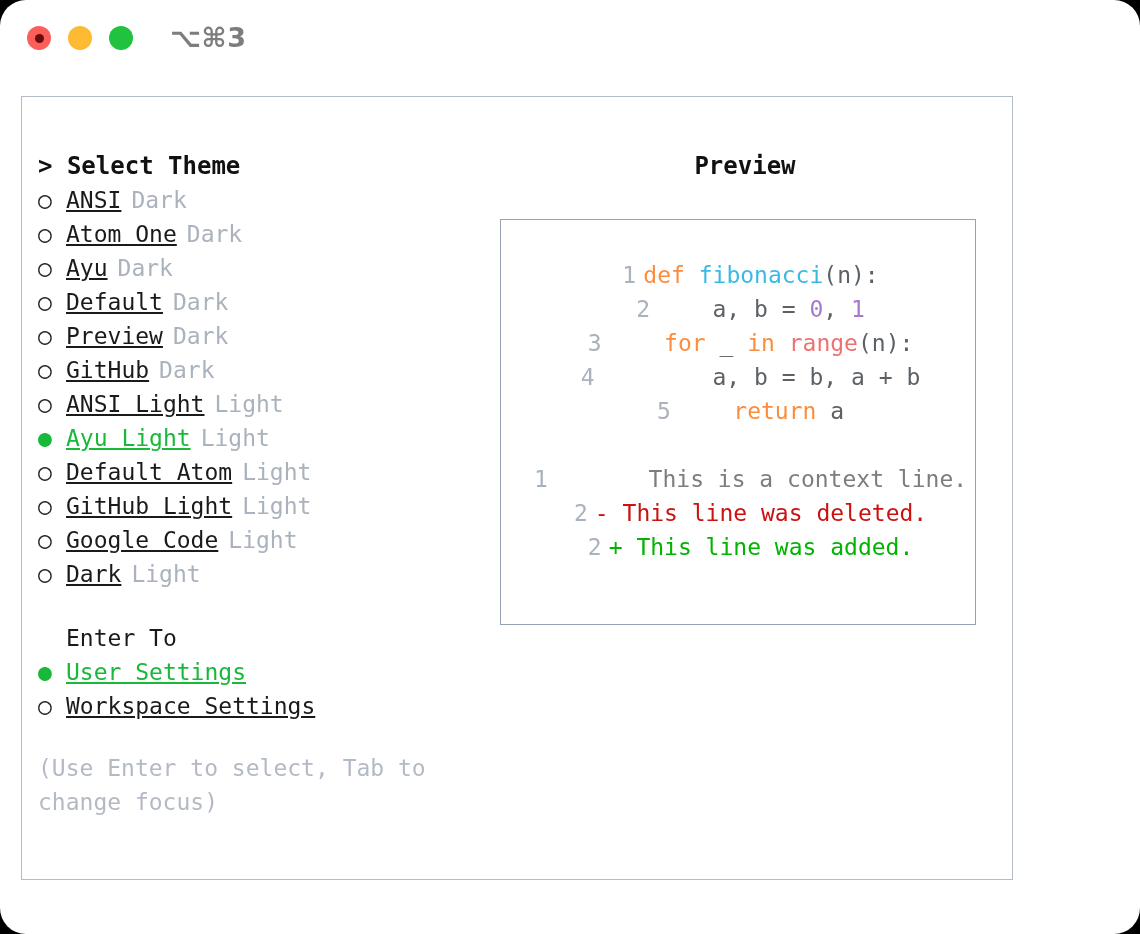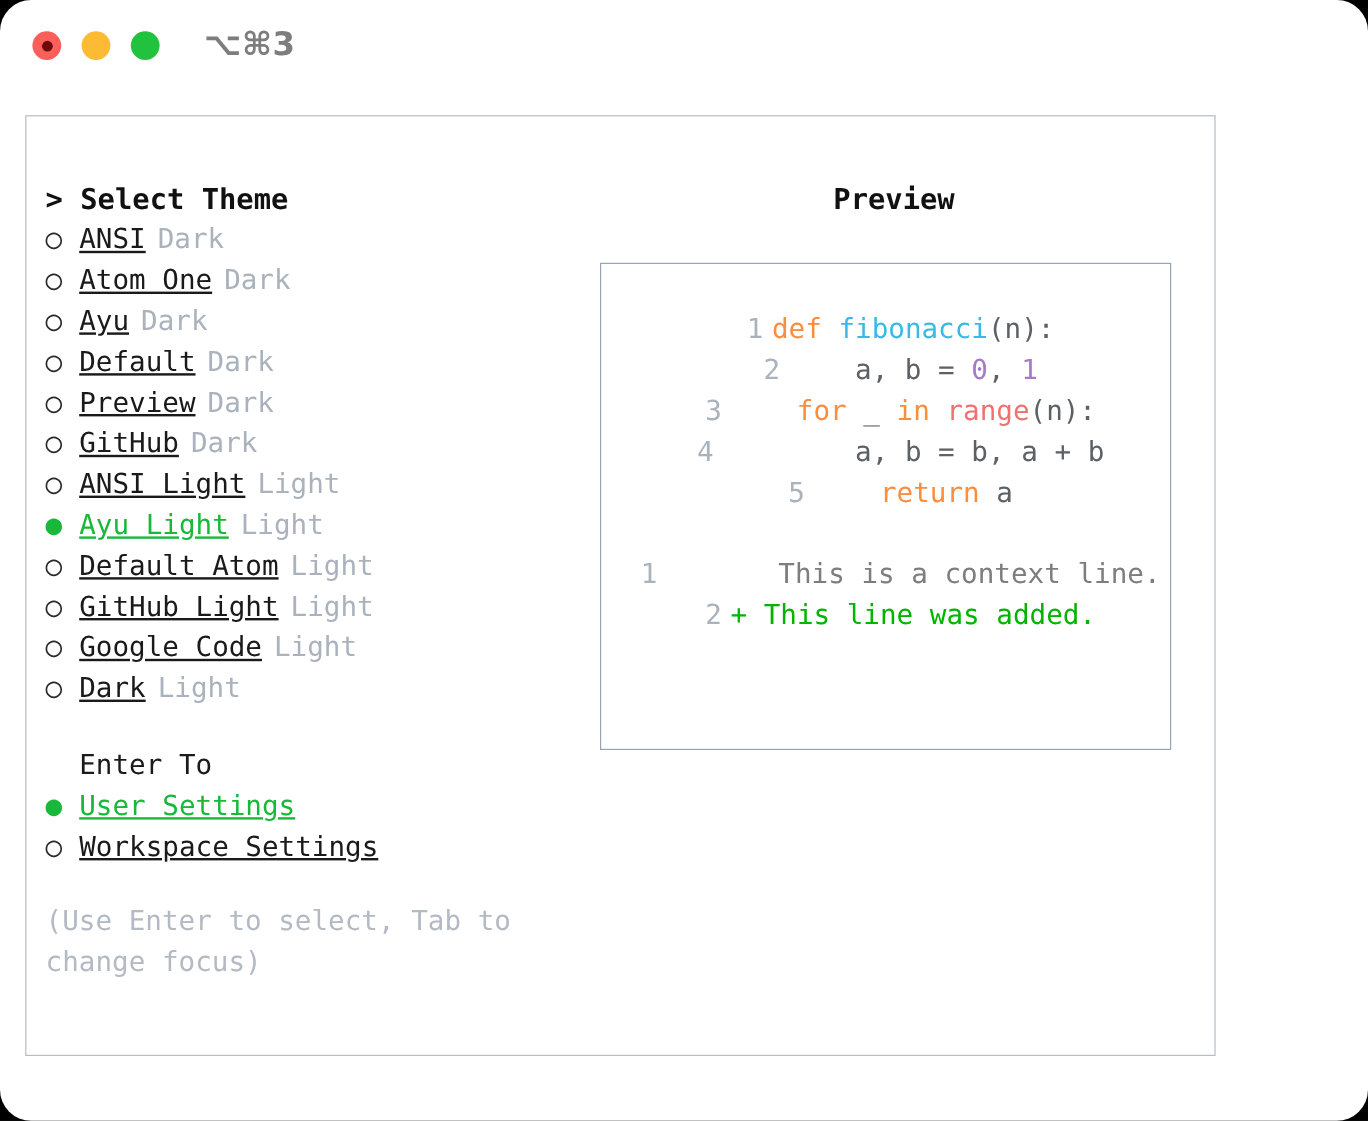--- a/index.html
+++ b/index.html
@@ -246,20 +246,21 @@
           <div id="code-block">
               <div class="code-line"><span class="ln">1</span><span class="kw">def </span><span class="fn">fibonacci</span><span class="pl">(n):</span></div>
               <div class="code-line"><span class="ln">2</span><span class="pl">    a, b = </span><span class="num">0</span><span class="pl">, </span><span class="num">1</span></div>
               <div class="code-line"><span class="ln">3</span><span class="kw">    for </span><span class="pl">_ </span><span class="kw">in </span><span class="call">range</span><span class="pl">(n):</span></div>
               <div class="code-line"><span class="ln">4</span><span class="pl">        a, b = b, a + b</span></div>
               <div class="code-line"><span class="ln">5</span><span class="kw">    return </span><span class="pl">a</span></div>
             </div>
           <div class="gap-line"></div>
           <div id="diff-block">
               <div class="code-line"><span class="ln">1</span><span class="ctx">  </span><span class="ctx">This is a context line.</span></div>
+              <div class="code-line"><span class="ln">2</span><span class="del">- </span><span class="del">This line was deleted.</span></div>
               <div class="code-line"><span class="ln">2</span><span class="add">+ </span><span class="add">This line was added.</span></div>
             </div>
         </div>
       </div>
 
     </div>
   </div>
 </div>
 
 </body></html>

